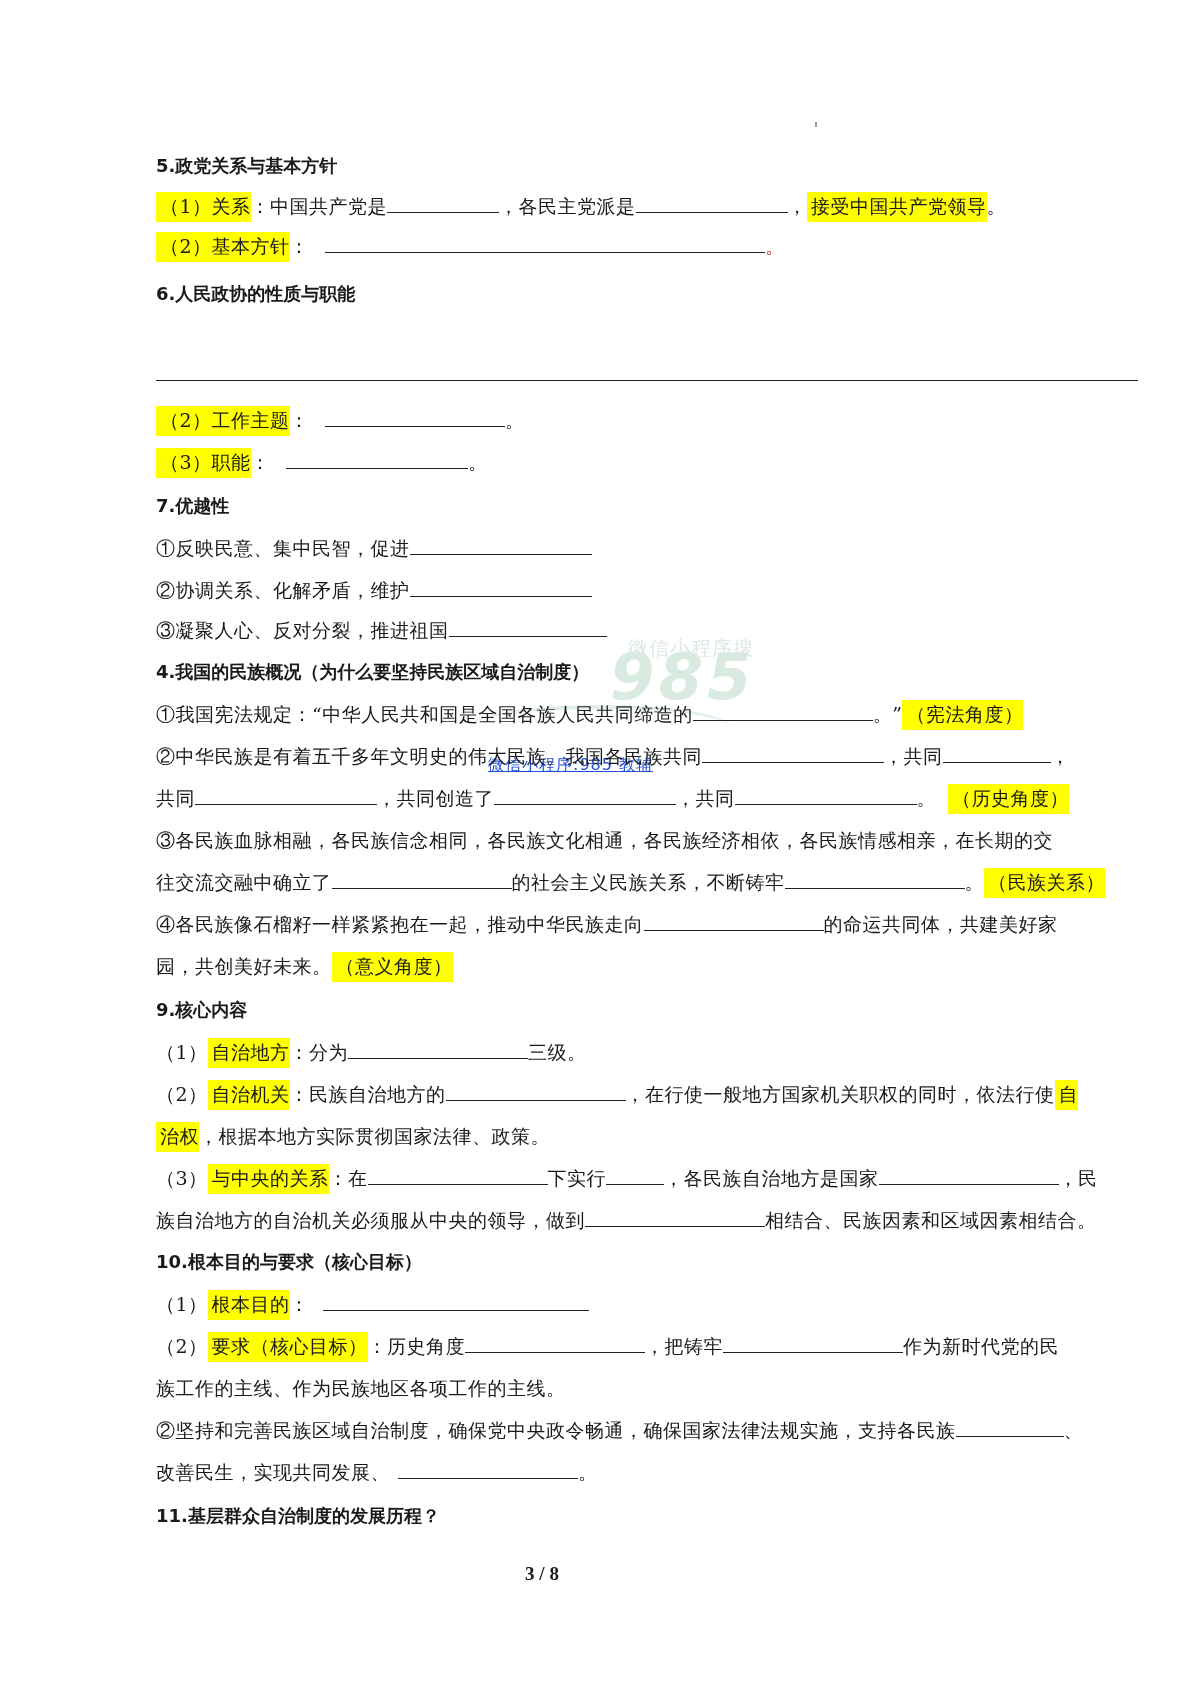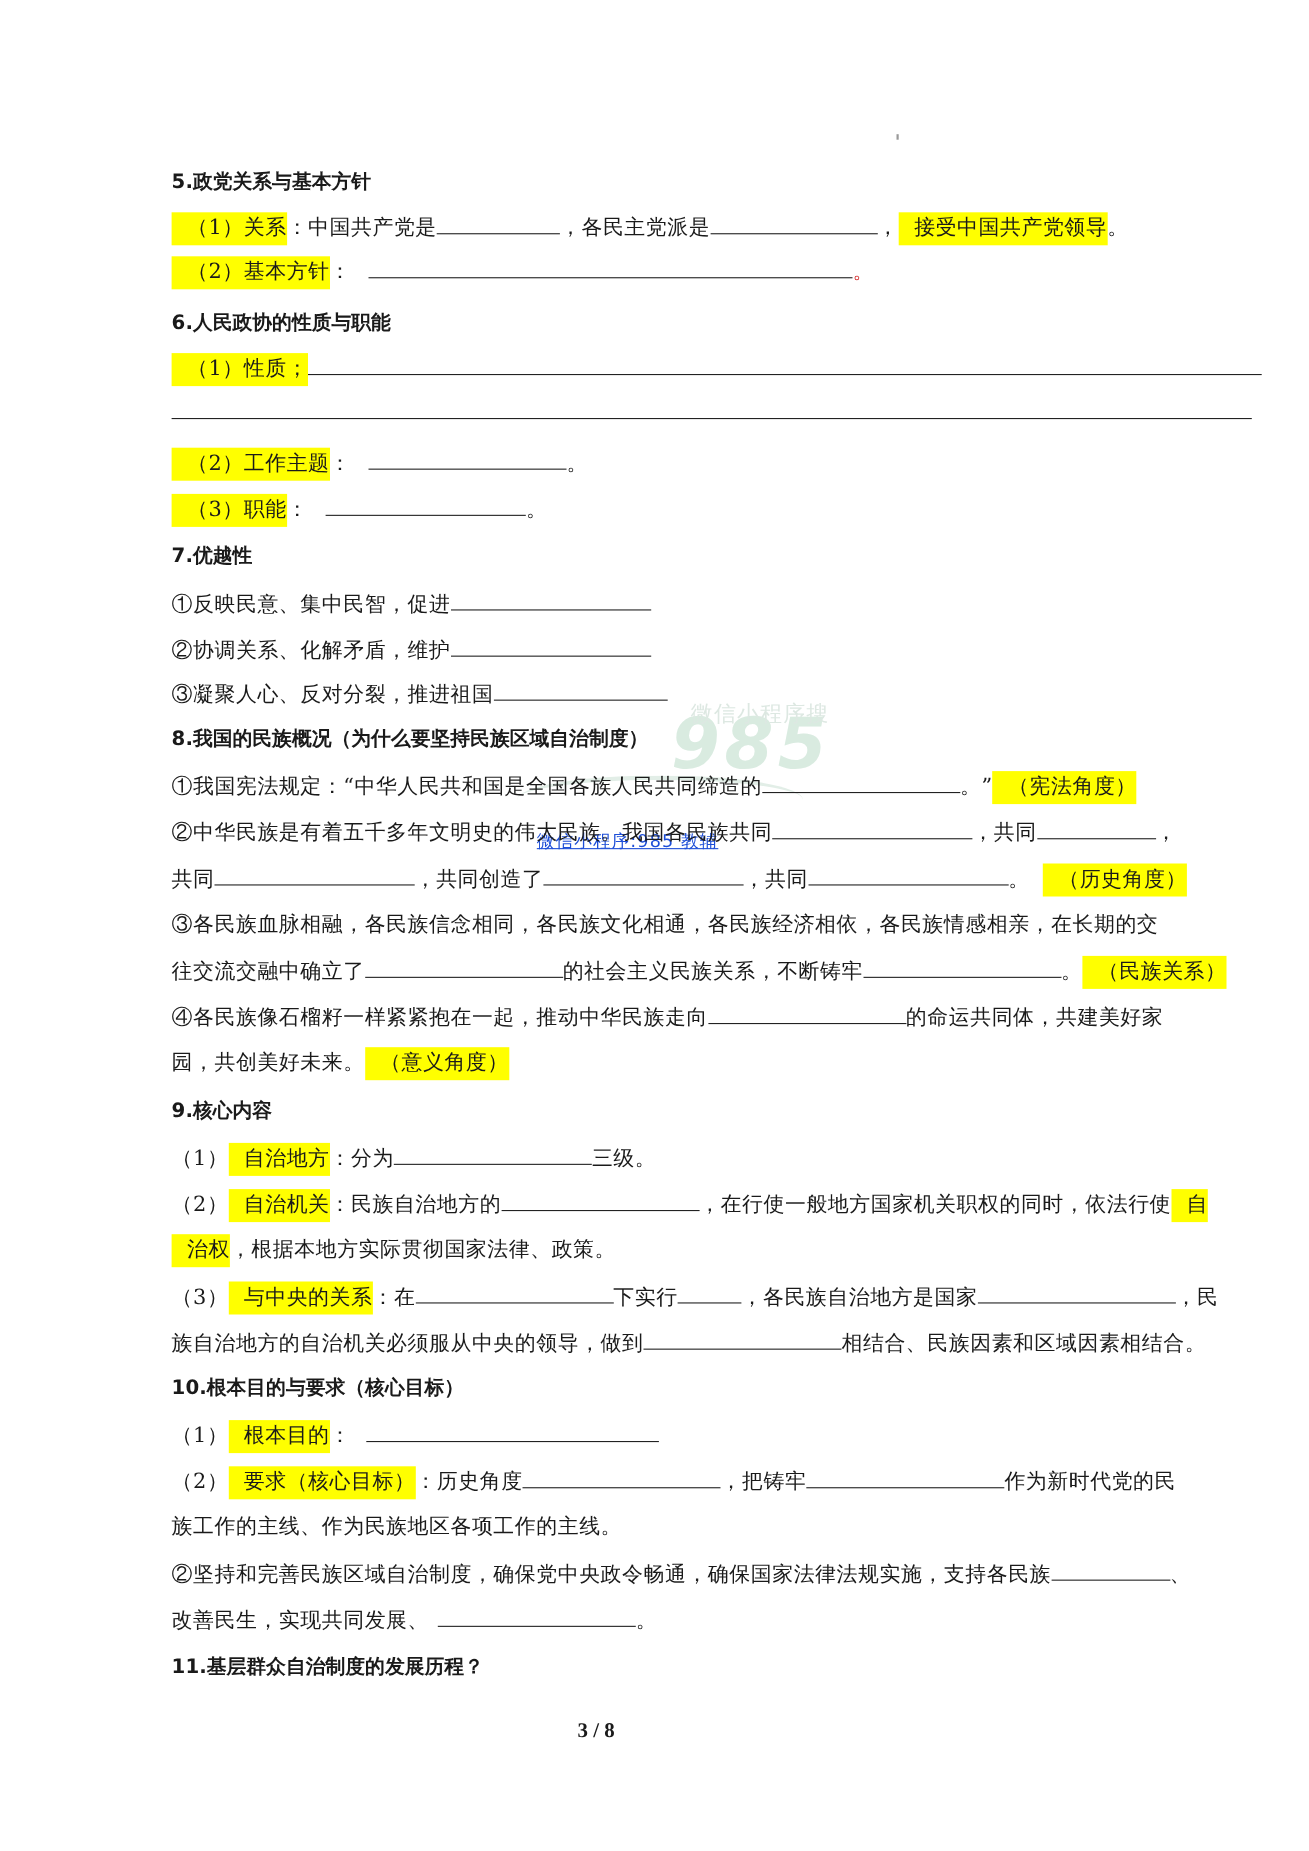--- a/index.html
+++ b/index.html
@@ -2,21 +2,21 @@
 <html><head>
 <meta charset="utf-8">
 <style>
   html, body { margin: 0; padding: 0; background: #ffffff; }
   body { width: 1190px; height: 1683px; position: relative; overflow: hidden;
          font-family: "DejaVu Serif", "Liberation Serif", serif; color: #1a1a1a; }
   .page { position: absolute; left: 0; top: 0; width: 1190px; height: 1683px; }
   .line { position: absolute; left: 108px; height: 32px; line-height: 32px;
           font-size: 19px; white-space: nowrap; letter-spacing: 0.5px; margin-left: 48px; }
   .h { font-family: "DejaVu Sans", "Liberation Sans", sans-serif; font-weight: bold; font-size: 18px; letter-spacing: 0; }
-  .hl { background: #ffff00; padding: 3px 0 5px 14px; }
+  .hl { background: #ffff00; padding: 3px 0 5px 4px; }
   .blank { display: inline-block; border-bottom: 1.5px solid #222; height: 22px; vertical-align: baseline; }
   .red { color: #d02020; }
   .wm { position: absolute; color: #d7e9df; font-family: "DejaVu Sans", sans-serif; pointer-events: none; }
   .wm-top { left: 628px; top: 635px; font-size: 20px; color: #dde8e2; letter-spacing: 1px; }
   .wm-num { left: 610px; top: 640px; font-size: 64px; font-style: italic; color: #d9ebe0; font-weight: bold; letter-spacing: 4px; }
   .wm-bot { left: 488px; top: 755px; font-size: 16px; color: #1d4ed8; letter-spacing: 1px; text-decoration: underline; }
   .wm-book { left: 470px; top: 705px; width: 260px; height: 40px; border-top: 4px solid #e2eee7; border-radius: 50% 50% 0 0; }
   .dot { position: absolute; left: 815px; top: 122px; width: 2px; height: 5px; background: #999; }
   .footer { position: absolute; left: 0; width: 1084px; top: 1563px; text-align: center;
             font-family: "Liberation Serif", serif; font-weight: bold; font-size: 19px; }
@@ -35,23 +35,20 @@
 
   <div class="line h" style="top:150px">5.政党关系与基本方针</div>
   <div class="line" style="top:190px">
     <span class="hl">（1）关系</span><span>：</span><span>中国共产党是</span><span class="blank" style="width:112px"></span><span>，各民主党派是</span><span class="blank" style="width:152px"></span><span>，</span><span class="hl">接受中国共产党领导</span><span>。</span>
   </div>
   <div class="line" style="top:230px">
     <span class="hl">（2）基本方针</span><span>：</span><span style="display:inline-block;width:16px"></span><span class="blank" style="width:440px"></span><span class="red">。</span>
   </div>
 
   <div class="line h" style="top:278px">6.人民政协的性质与职能</div>
-  <div class="line" style="top:318px">
-    <span class="hl">（1）性质；</span><span class="blank" style="width:867px"></span>
-  </div>
   <div class="line" style="top:358px">
     <span class="blank" style="width:982px"></span>
   </div>
   <div class="line" style="top:404px">
     <span class="hl">（2）工作主题</span><span>：</span><span style="display:inline-block;width:16px"></span><span class="blank" style="width:180px"></span><span>。</span>
   </div>
   <div class="line" style="top:446px">
     <span class="hl">（3）职能</span><span>：</span><span style="display:inline-block;width:16px"></span><span class="blank" style="width:182px"></span><span>。</span>
   </div>
 
@@ -59,21 +56,21 @@
   <div class="line" style="top:574px">
     <span>②协调关系、化解矛盾，维护</span><span class="blank" style="width:182px"></span>
   </div>
   <div class="line" style="top:532px">
     <span>①反映民意、集中民智，促进</span><span class="blank" style="width:182px"></span>
   </div>
   <div class="line" style="top:614px">
     <span>③凝聚人心、反对分裂，推进祖国</span><span class="blank" style="width:158px"></span>
   </div>
 
-  <div class="line h" style="top:656px">8.我国的民族概况（为什么要坚持民族区域自治制度）</div>
+  <div class="line h" style="top:656px">4.我国的民族概况（为什么要坚持民族区域自治制度）</div>
   <div class="line" style="top:698px">
     <span>①我国宪法规定：“中华人民共和国是全国各族人民共同缔造的</span><span class="blank" style="width:180px"></span><span>。”</span><span class="hl">（宪法角度）</span>
   </div>
   <div class="line" style="top:740px">
     <span>②中华民族是有着五千多年文明史的伟大民族。我国各民族共同</span><span class="blank" style="width:182px"></span><span>，共同</span><span class="blank" style="width:108px"></span><span>，</span>
   </div>
   <div class="line" style="top:782px">
     <span>共同</span><span class="blank" style="width:182px"></span><span>，共同创造了</span><span class="blank" style="width:182px"></span><span>，共同</span><span class="blank" style="width:182px"></span><span>。</span><span style="display:inline-block;width:12px"></span><span class="hl">（历史角度）</span>
   </div>
   <div class="line" style="top:824px">

